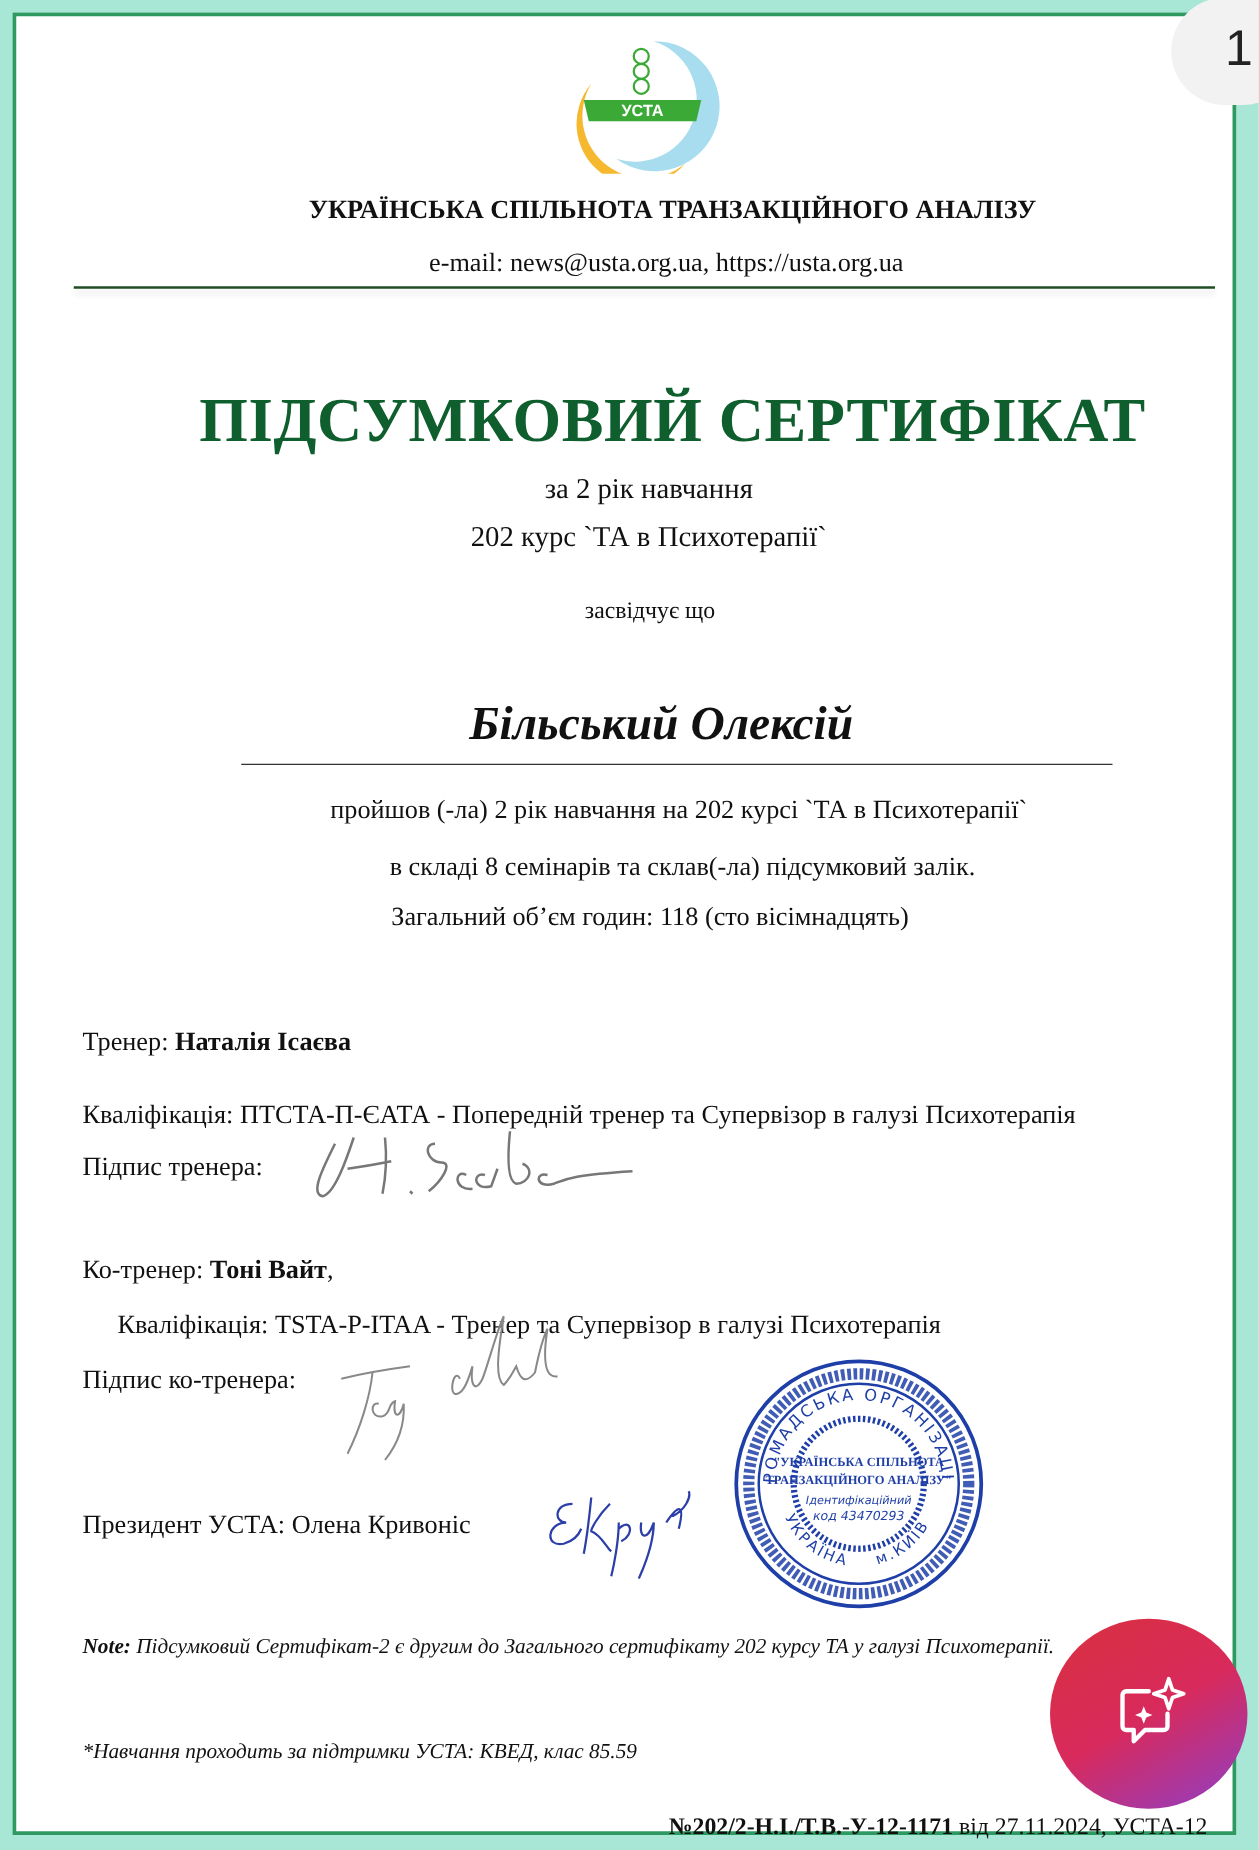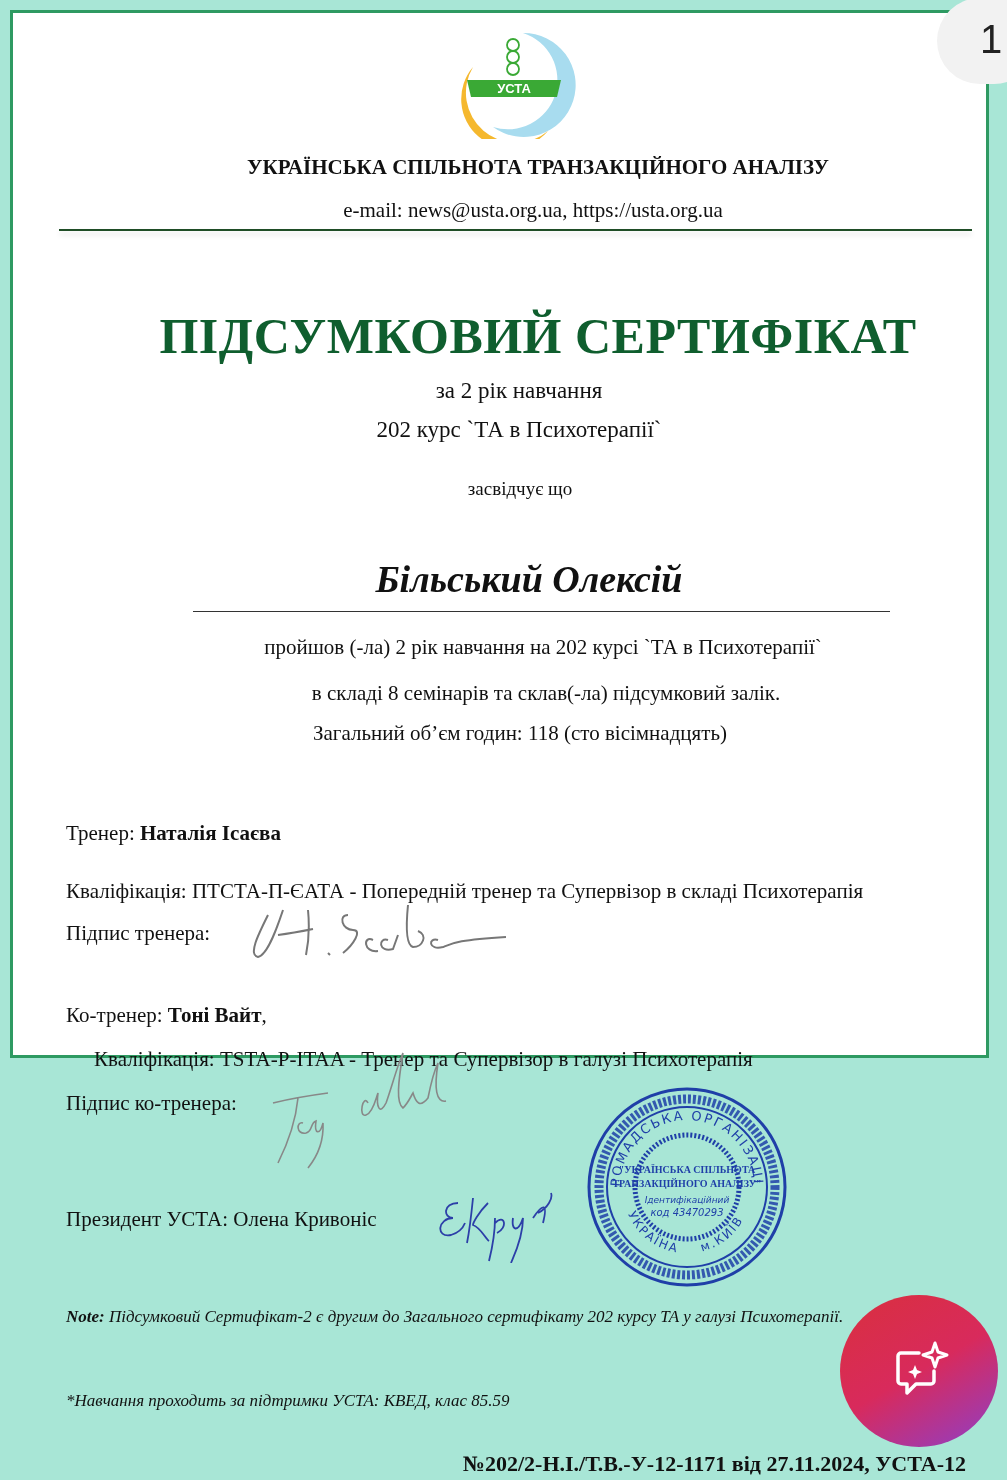--- a/index.html
+++ b/index.html
@@ -1,17 +1,17 @@
 <!DOCTYPE html>
 <html><head>
 <meta charset="utf-8">
 <style>
   html,body{margin:0;padding:0;}
   body{width:1007px;height:1480px;position:relative;background:#a8e6d6;overflow:hidden;font-family:"Liberation Serif",serif;color:#111;}
-  .frame{position:absolute;left:10px;top:10px;width:979px;height:1048px;border:3px solid #2e9a62;background:#fff;box-sizing:border-box;}
+  .frame{position:absolute;left:10px;top:10px;width:979px;height:1458px;border:3px solid #2e9a62;background:#fff;box-sizing:border-box;}
   .abs{position:absolute;}
   .logo{left:440px;top:14px;width:130px;height:112px;}
   .org-name{top:142px;left:0;width:1050px;text-align:center;font-weight:bold;font-size:21px;letter-spacing:0;}
   .contact{top:185px;left:0;width:1040px;text-align:center;font-size:21px;}
   .hr{left:46px;top:216px;width:913px;height:2px;background:#1f4d26;box-shadow:0 4px 5px rgba(0,0,0,0.12);}
   .title{top:294px;left:0;width:1050px;text-align:center;font-weight:bold;color:#0f5e2e;font-size:50px;letter-spacing:0.5px;}
   .year{top:365px;left:0;width:1012px;text-align:center;font-size:23px;}
   .course{top:404px;left:0;width:1012px;text-align:center;font-size:23px;}
   .certifies{top:465px;left:0;width:1014px;text-align:center;font-size:19px;}
   .person{top:544px;left:0;width:1032px;text-align:center;font-size:38px;font-weight:bold;font-style:italic;}
@@ -19,21 +19,21 @@
   .body1{top:622px;left:0;width:1060px;text-align:center;font-size:21px;}
   .body2{top:668px;left:0;width:1066px;text-align:center;font-size:21px;}
   .body3{top:708px;left:0;width:1014px;text-align:center;font-size:21px;}
   .line{left:53px;font-size:21px;white-space:nowrap;}
   .line b{font-weight:bold;}
   .sig{position:absolute;}
   .stamp{left:572px;top:1072px;width:205px;height:205px;}
   .note{left:53px;top:1274px;font-size:17px;font-style:italic;white-space:nowrap;margin-top:20px;}
   .note2{left:53px;top:1310px;font-size:17px;font-style:italic;white-space:nowrap;}
   .foot{left:53px;top:1378px;font-size:17px;font-style:italic;white-space:nowrap;}
-  .cert-no{right:20px;top:1438px;font-size:22px;white-space:nowrap;font-weight:bold;}
+  .cert-no{right:20px;top:1438px;font-size:19px;white-space:nowrap;}
   .page-badge{left:937px;top:-2px;width:100px;height:86px;border-radius:43px;background:#f2f2f2;}
   .page-num{left:980px;top:17px;font-family:"Liberation Sans",sans-serif;font-size:40px;color:#222;}
   .ai-btn{left:840px;top:1295px;width:158px;height:152px;border-radius:50%;background:linear-gradient(150deg,#d9303e 0%,#d82a5c 50%,#8e3fc8 100%);display:flex;align-items:center;justify-content:center;}
 </style>
 </head>
 <body>
 
 <div class="frame">
 
   <svg class="abs logo" viewBox="0 0 130 112">
@@ -57,21 +57,21 @@
   <div class="abs person">Більський Олексій</div>
   <div class="abs name-line"></div>
   <div class="abs body1">пройшов (-ла) 2 рік навчання на 202 курсі `ТА в Психотерапії`</div>
   <div class="abs body2">в складі 8 семінарів та склав(-ла) підсумковий залік.</div>
   <div class="abs body3">Загальний об’єм годин: 118 (сто вісімнадцять)</div>
 
   <div class="abs line" style="top:808px;">
     <span>Тренер: </span><b>Наталія Ісаєва</b>
   </div>
   <div class="abs line" style="top:866px;">
-    <span>Кваліфікація: </span><span>ПТСТА-П-ЄАТА - Попередній тренер та Супервізор в складі Психотерапія</span>
+    <span>Кваліфікація: </span><span>ПТСТА-П-ЄАТА - Попередній тренер та Супервізор в галузі Психотерапія</span>
   </div>
   <div class="abs line" style="top:908px;">Підпис тренера:</div>
   <svg class="sig" style="left:225px;top:872px;width:270px;height:80px;" viewBox="0 0 270 80">
     <path d="M30 30 C20 50 10 70 20 72 C30 70 40 40 45 25 M40 50 C55 48 65 46 75 44 M70 25 C72 45 70 60 68 70 M90 68 l2 2" fill="none" stroke="#777" stroke-width="2"></path>
     <path d="M110 30 C100 30 104 45 115 45 C125 45 115 60 105 68 M135 55 C125 50 125 68 140 66 M150 55 C140 52 140 68 155 64 L160 50 M170 20 C168 40 168 60 175 62 C185 62 190 50 180 46 M200 55 C190 52 190 66 205 62 C215 58 220 55 268 52" fill="none" stroke="#777" stroke-width="2"></path>
   </svg>
 
   <div class="abs line" style="top:990px;text-align:center;">
     <span>Ко-тренер: </span><b>Тоні Вайт</b><span>,</span>
   </div>

